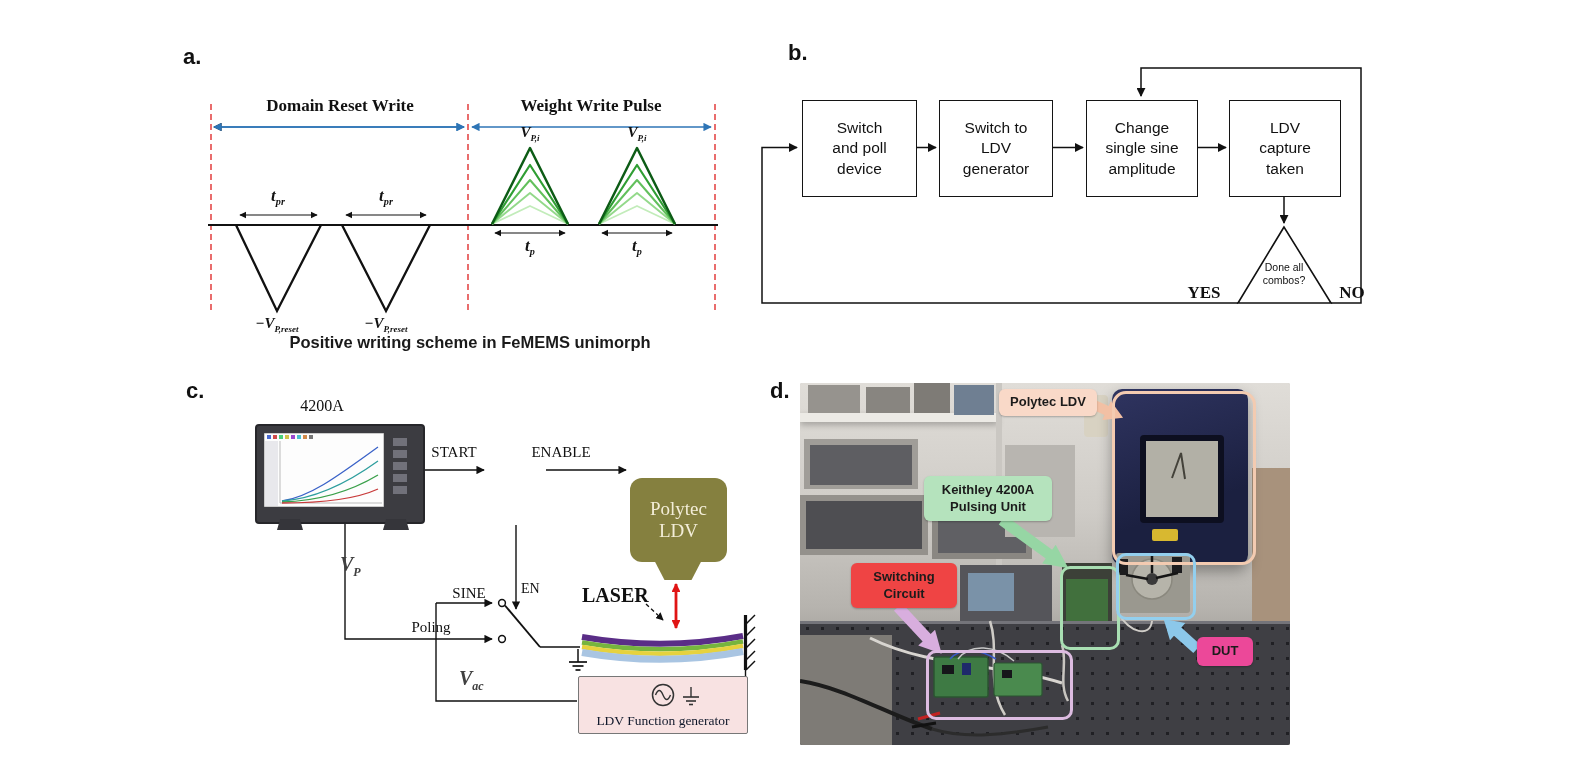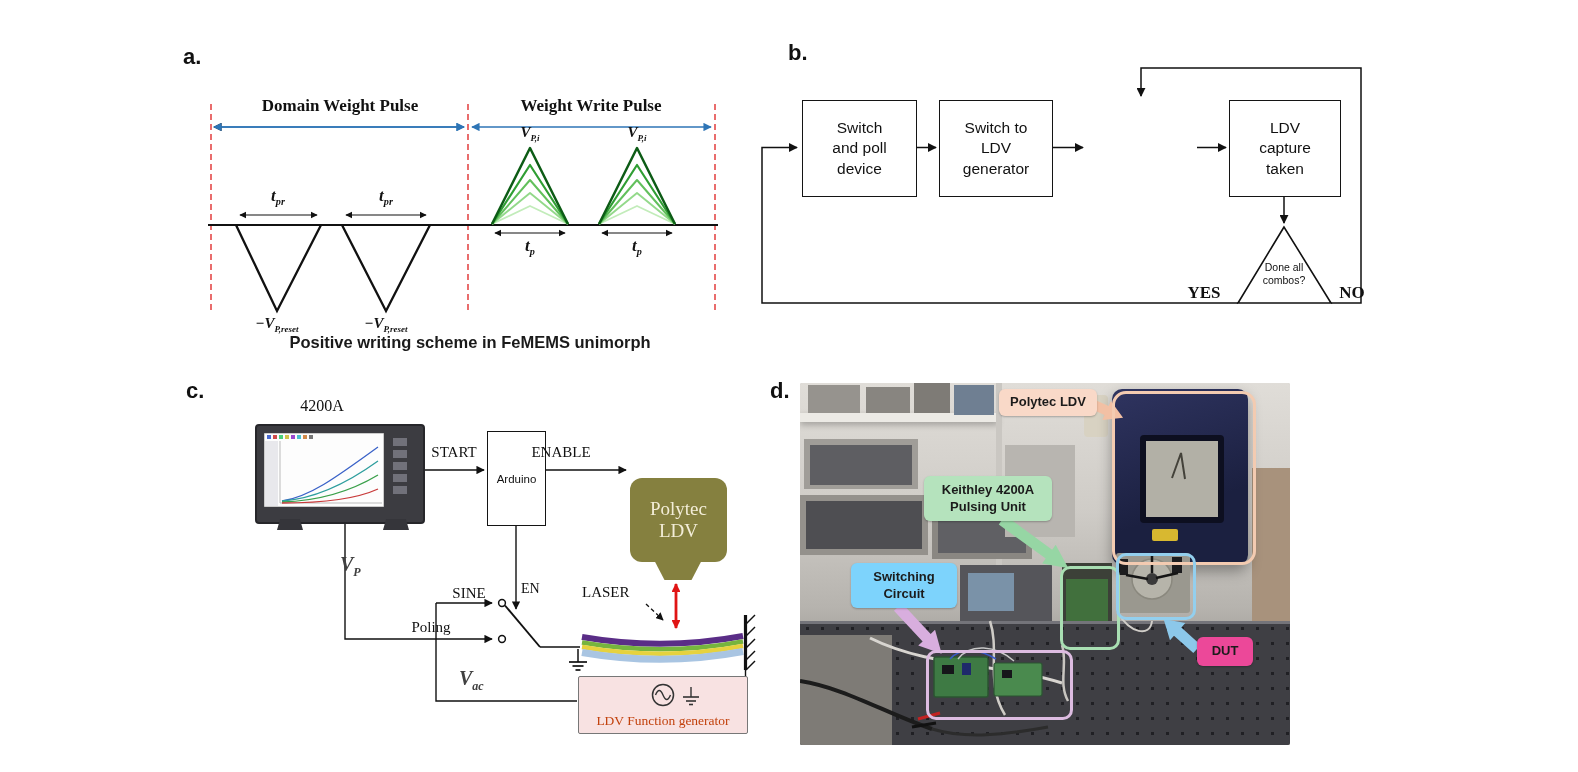--- a/index.html
+++ b/index.html
@@ -173,39 +173,42 @@
       <g transform="translate(898,607) rotate(47)">
           <polygon points="0,-5.5 42,-5.5 42,-11.5 64,0 42,11.5 42,5.5 0,5.5" fill="#d8aede"></polygon>
         </g>
       <g transform="translate(1197,649) rotate(-138)">
           <polygon points="0,-5.5 26,-5.5 26,-11.5 45,0 26,11.5 26,5.5 0,5.5" fill="#8cc8ea"></polygon>
         </g>
     </g>
   </svg>
 
   <div class="abs letter" style="left:183px;top:44px">a.</div>
-  <div class="abs sec-title tcenter" style="left:240px;top:96px;width:200px">Domain Weight Pulse</div>
+  <div class="abs sec-title tcenter" style="left:240px;top:96px;width:200px">Domain Reset Write</div>
   <div class="abs sec-title tcenter" style="left:491px;top:96px;width:200px">Weight Write Pulse</div>
   <div class="abs math tcenter" style="left:253px;top:186px;width:50px;font-size:17px"><span>t</span><sub>pr</sub></div>
   <div class="abs math tcenter" style="left:361px;top:186px;width:50px;font-size:17px"><span>t</span><sub>pr</sub></div>
   <div class="abs math tcenter" style="left:215px;top:315px;width:124px;font-size:15px"><span>−V</span><sub>P,reset</sub></div>
   <div class="abs math tcenter" style="left:324px;top:315px;width:124px;font-size:15px"><span>−V</span><sub>P,reset</sub></div>
   <div class="abs math tcenter" style="left:496px;top:124px;width:68px;font-size:15px"><span>V</span><sub>P,i</sub></div>
   <div class="abs math tcenter" style="left:603px;top:124px;width:68px;font-size:15px"><span>V</span><sub>P,i</sub></div>
   <div class="abs math tcenter" style="left:505px;top:236px;width:50px;font-size:17px"><span>t</span><sub>p</sub></div>
   <div class="abs math tcenter" style="left:612px;top:236px;width:50px;font-size:17px"><span>t</span><sub>p</sub></div>
   <div class="abs caption tcenter" style="left:250px;top:333px;width:440px">Positive writing scheme in FeMEMS unimorph</div>
 
   <div class="abs letter" style="left:788px;top:40px">b.</div>
   <div class="abs flowbox center" style="left:802px;top:100px;width:113px;height:95px">Switch
 and poll
 device</div>
   <div class="abs flowbox center" style="left:939px;top:100px;width:112px;height:95px">Switch to
 LDV
 generator</div>
+  <div class="abs flowbox center" style="left:1086px;top:100px;width:110px;height:95px">Change
+single sine
+amplitude</div>
   <div class="abs flowbox center" style="left:1229px;top:100px;width:110px;height:95px">LDV
 capture
 taken</div>
   <div class="abs tcenter pre" style="left:1240px;top:261px;width:88px;font-size:10.5px;line-height:1.2">Done all
 combos?</div>
   <div class="abs serif tcenter" style="left:1178px;top:283px;width:52px;font-size:17px;font-weight:600">YES</div>
   <div class="abs serif tcenter" style="left:1332px;top:283px;width:40px;font-size:17px;font-weight:600">NO</div>
 
   <div class="abs letter" style="left:186px;top:378px">c.</div>
   <div class="abs serif tcenter" style="left:287px;top:397px;width:70px;font-size:16px">4200A</div>
@@ -232,51 +235,50 @@
     <div class="abs" style="left:136px;top:12px;width:14px;height:8px;background:#71717a"></div>
     <div class="abs" style="left:136px;top:24px;width:14px;height:8px;background:#71717a"></div>
     <div class="abs" style="left:136px;top:36px;width:14px;height:8px;background:#71717a"></div>
     <div class="abs" style="left:136px;top:48px;width:14px;height:8px;background:#71717a"></div>
     <div class="abs" style="left:136px;top:60px;width:14px;height:8px;background:#71717a"></div>
   </div>
   <div class="abs" style="left:277px;top:519px;width:26px;height:11px;background:#35353a;clip-path:polygon(12% 0,88% 0,100% 100%,0 100%)"></div>
   <div class="abs" style="left:383px;top:519px;width:26px;height:11px;background:#35353a;clip-path:polygon(12% 0,88% 0,100% 100%,0 100%)"></div>
 
   <div class="abs serif tcenter" style="left:424px;top:444px;width:60px;font-size:15px">START</div>
-  <div class="abs center" style="left:487px;top:431px;width:57px;height:93px;border:1.4px solid #141414;background:#fff;font-size:11.5px">Arduino</div>
   <div class="abs serif tcenter" style="left:523px;top:444px;width:76px;font-size:15px">ENABLE</div>
   <div class="abs serif" style="left:521px;top:581px;font-size:14px">EN</div>
 
   <div class="abs serif center pre" style="left:630px;top:478px;width:97px;height:84px;background:#85803f;border-radius:12px;color:#f3edd8;font-size:19px;line-height:1.18">Polytec
 LDV</div>
   <div class="abs" style="left:652px;top:562px;width:52px;height:18px;background:#85803f;clip-path:polygon(6% 0,94% 0,76% 100%,24% 100%)"></div>
 
-  <div class="abs serif" style="left:582px;top:584px;font-size:15px;font-weight:normal">LASER</div>
+  <div class="abs serif" style="left:582px;top:584px;font-size:20px;font-weight:bold">LASER</div>
   <div class="abs serif tcenter" style="left:443px;top:585px;width:52px;font-size:15px">SINE</div>
   <div class="abs serif tcenter" style="left:404px;top:619px;width:54px;font-size:15px">Poling</div>
   <div class="abs math red" style="left:340px;top:553px;font-size:20px"><span>V</span><sub>P</sub></div>
   <div class="abs math red" style="left:459px;top:667px;font-size:20px"><span>V</span><sub>ac</sub></div>
 
   <div class="abs" style="left:578px;top:676px;width:168px;height:56px;background:#f8e2e2;border:1.3px solid #777;border-radius:2px">
     <svg width="166" height="34" style="position:absolute;left:0;top:2px">
       <circle cx="84" cy="16" r="10.5" stroke="#333" stroke-width="1.5" fill="none"></circle>
       <path d="M76.5,16 q3.75,-9 7.5,0 q3.75,9 7.5,0" stroke="#333" stroke-width="1.4" fill="none"></path>
       <line x1="112" y1="8" x2="112" y2="18" stroke="#333" stroke-width="1.4"></line>
       <line x1="104" y1="18" x2="120" y2="18" stroke="#333" stroke-width="1.6"></line>
       <line x1="107" y1="22" x2="117" y2="22" stroke="#333" stroke-width="1.6"></line>
       <line x1="110" y1="25.5" x2="114" y2="25.5" stroke="#333" stroke-width="1.6"></line>
     </svg>
-    <div class="abs serif tcenter" style="left:0;bottom:4px;width:100%;font-size:13.5px;color:#c2410c">LDV Function generator</div>
+    <div class="abs serif tcenter" style="left:0;bottom:4px;width:100%;font-size:13.5px;color:#0f172a">LDV Function generator</div>
   </div>
 
   <div class="abs letter" style="left:770px;top:378px">d.</div>
   <div class="abs" style="left:1112px;top:391px;width:138px;height:168px;border:3px solid #f3cbb1;border-radius:14px"></div>
   <div class="abs" style="left:1060px;top:566px;width:54px;height:78px;border:3px solid #a9dfb3;border-radius:10px"></div>
   <div class="abs" style="left:1116px;top:553px;width:74px;height:61px;border:3px solid #93cfee;border-radius:10px"></div>
   <div class="abs" style="left:926px;top:650px;width:141px;height:64px;border:3px solid #ddbce1;border-radius:10px"></div>
   <div class="abs annlabel center" style="left:999px;top:389px;width:98px;height:27px;background:#f9d9c8">Polytec LDV</div>
   <div class="abs annlabel center pre" style="left:924px;top:476px;width:128px;height:45px;background:#b5e3bd">Keithley 4200A
 Pulsing Unit</div>
-  <div class="abs annlabel center pre" style="left:851px;top:563px;width:106px;height:45px;background:#7dd3fc">Switching
+  <div class="abs annlabel center pre" style="left:851px;top:563px;width:106px;height:45px;background:#ef4444">Switching
 Circuit</div>
   <div class="abs annlabel center" style="left:1197px;top:637px;width:56px;height:29px;background:#ec4899">DUT</div>
 
 </div>
 
 </body></html>

